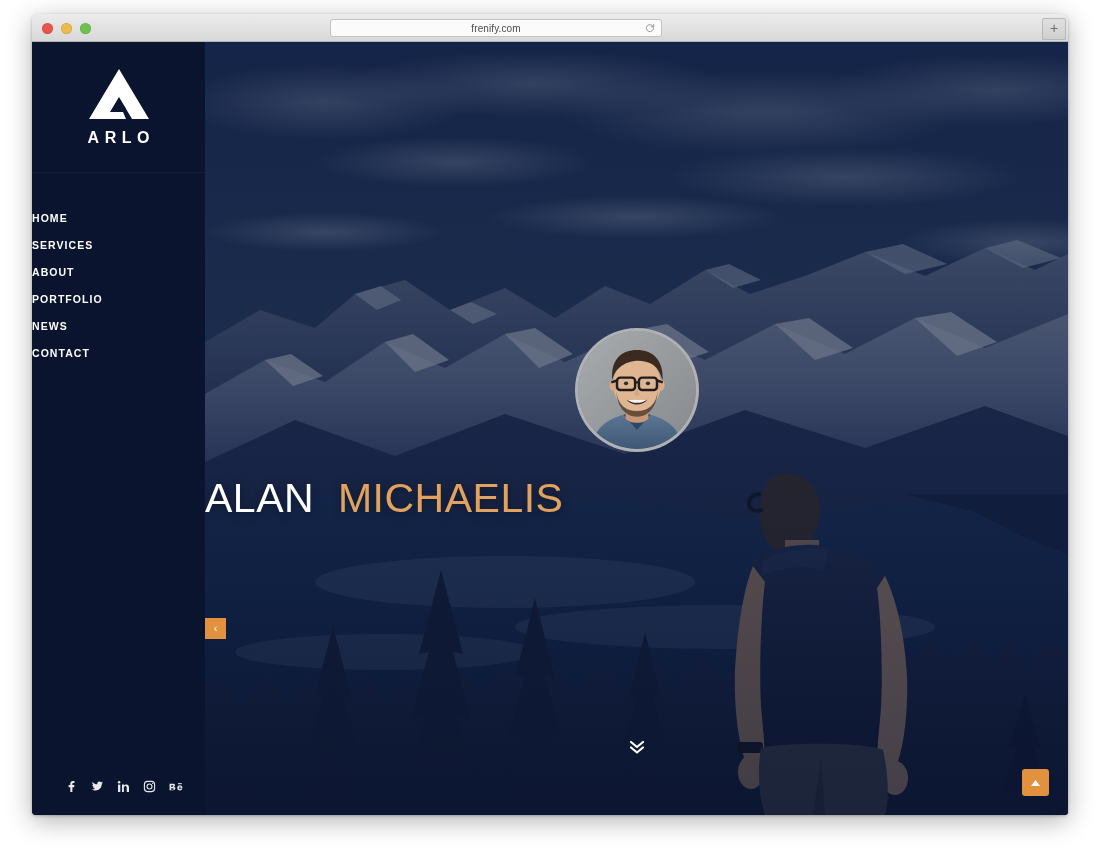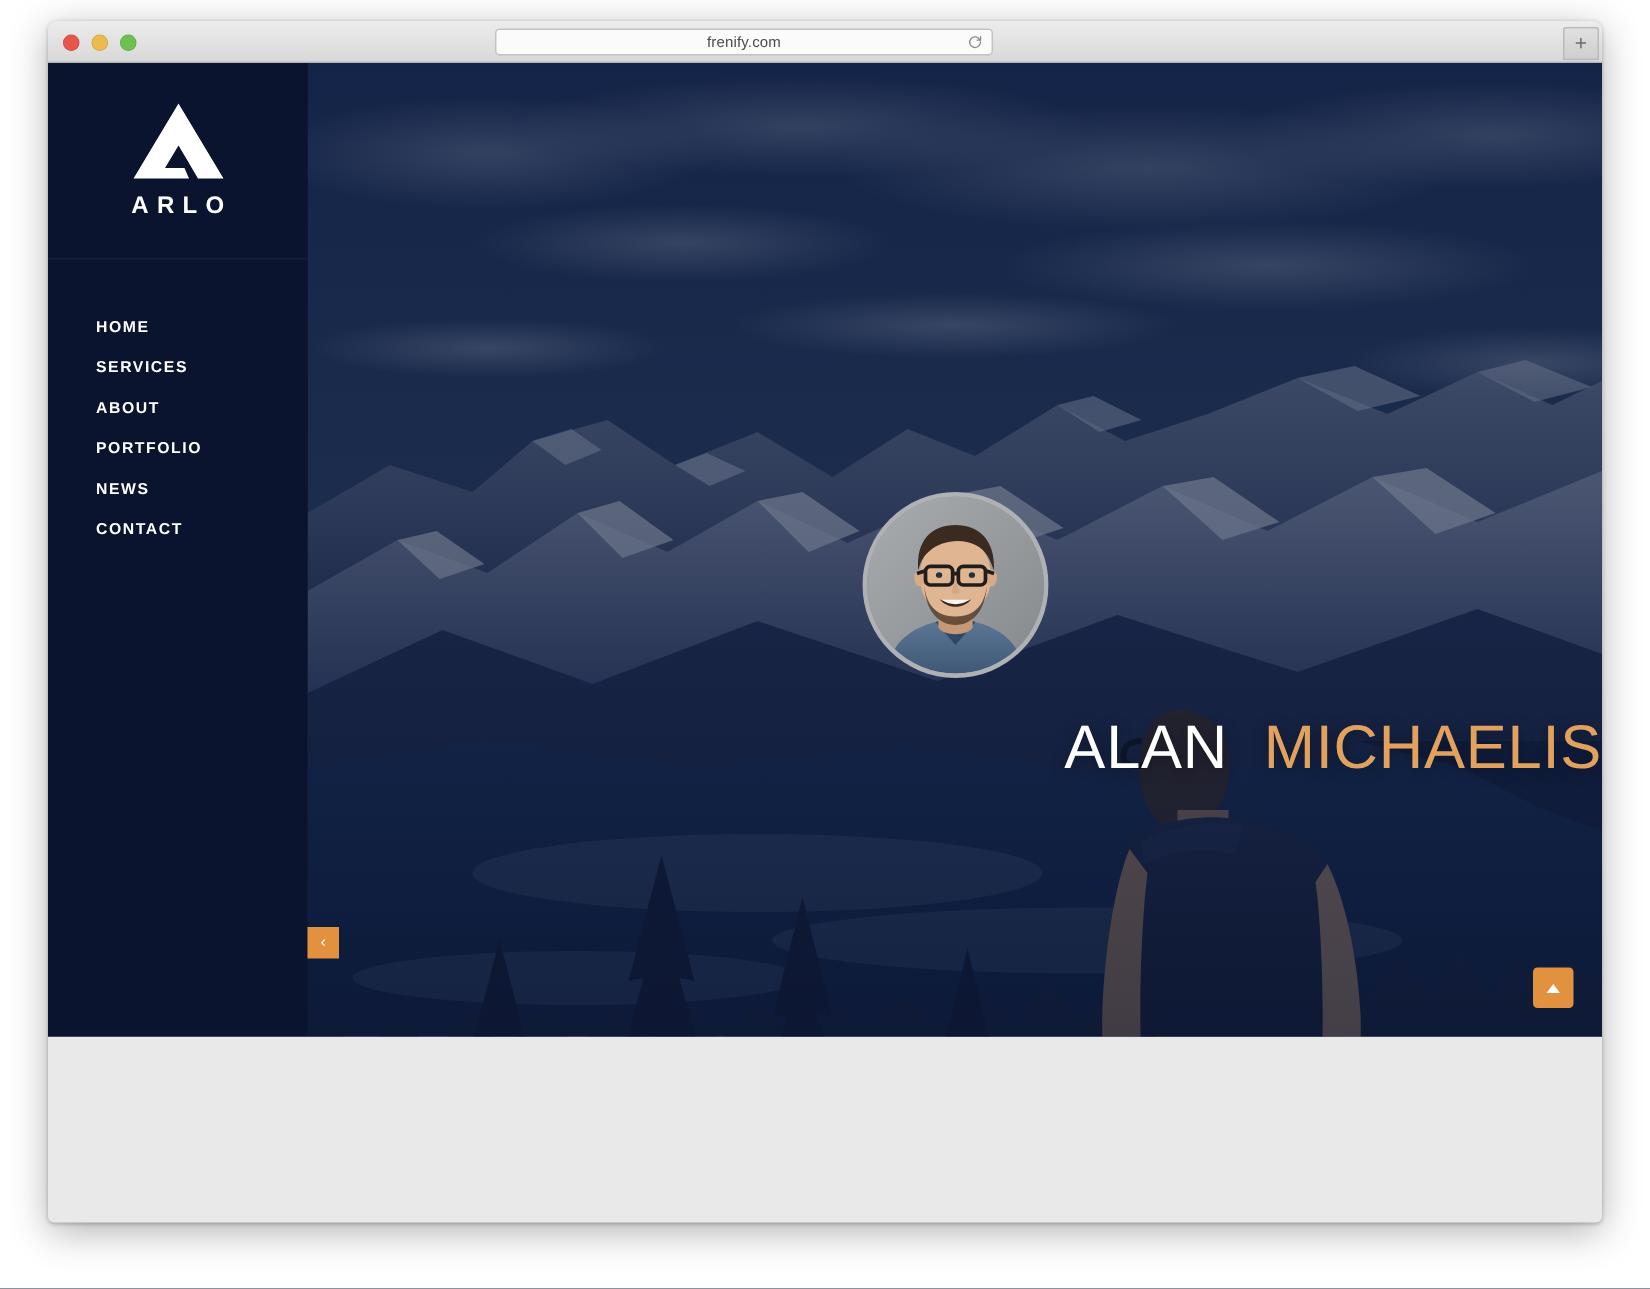--- a/index.html
+++ b/index.html
@@ -86,21 +86,21 @@
     color: #6d6d6d;
     font-size: 14px;
     line-height: 19px;
     text-align: center;
   }
 
   
   .viewport {
     position: relative;
     width: 1036px;
-    height: 649px;
+    height: 773px;
     overflow: hidden;
     background: #0a142e;
   }
 
   
   .hero {
     position: absolute;
     left: 173px;
     top: 0;
     right: 0;
@@ -143,21 +143,21 @@
   .logo-mark { width: 62px; height: 52px; display: block; }
   .logo-text {
     margin-top: 9px;
     color: #ffffff;
     font-size: 16px;
     font-weight: bold;
     letter-spacing: 5.5px;
     text-indent: 5.5px;
   }
 
-  .nav { margin-top: 32px; padding-left: 32px; }
+  .nav { margin-top: 32px; }
   .nav-item {
     display: block;
     color: #ffffff;
     font-size: 10.5px;
     font-weight: bold;
     letter-spacing: 1.05px;
     line-height: 27px;
     height: 27px;
     cursor: pointer;
     text-decoration: none;
@@ -194,21 +194,21 @@
     cursor: pointer;
     z-index: 6;
   }
 
   
   .hero-content {
     position: absolute;
     left: 173px;
     right: 0;
     top: 286px;
-    text-align: right;
+    text-align: left;
     z-index: 4;
   }
 
   .avatar {
     width: 124px; height: 124px;
     border-radius: 50%;
     margin: 0 auto;
     border: 3px solid rgba(255,255,255,0.30);
     overflow: hidden;
     position: relative;

